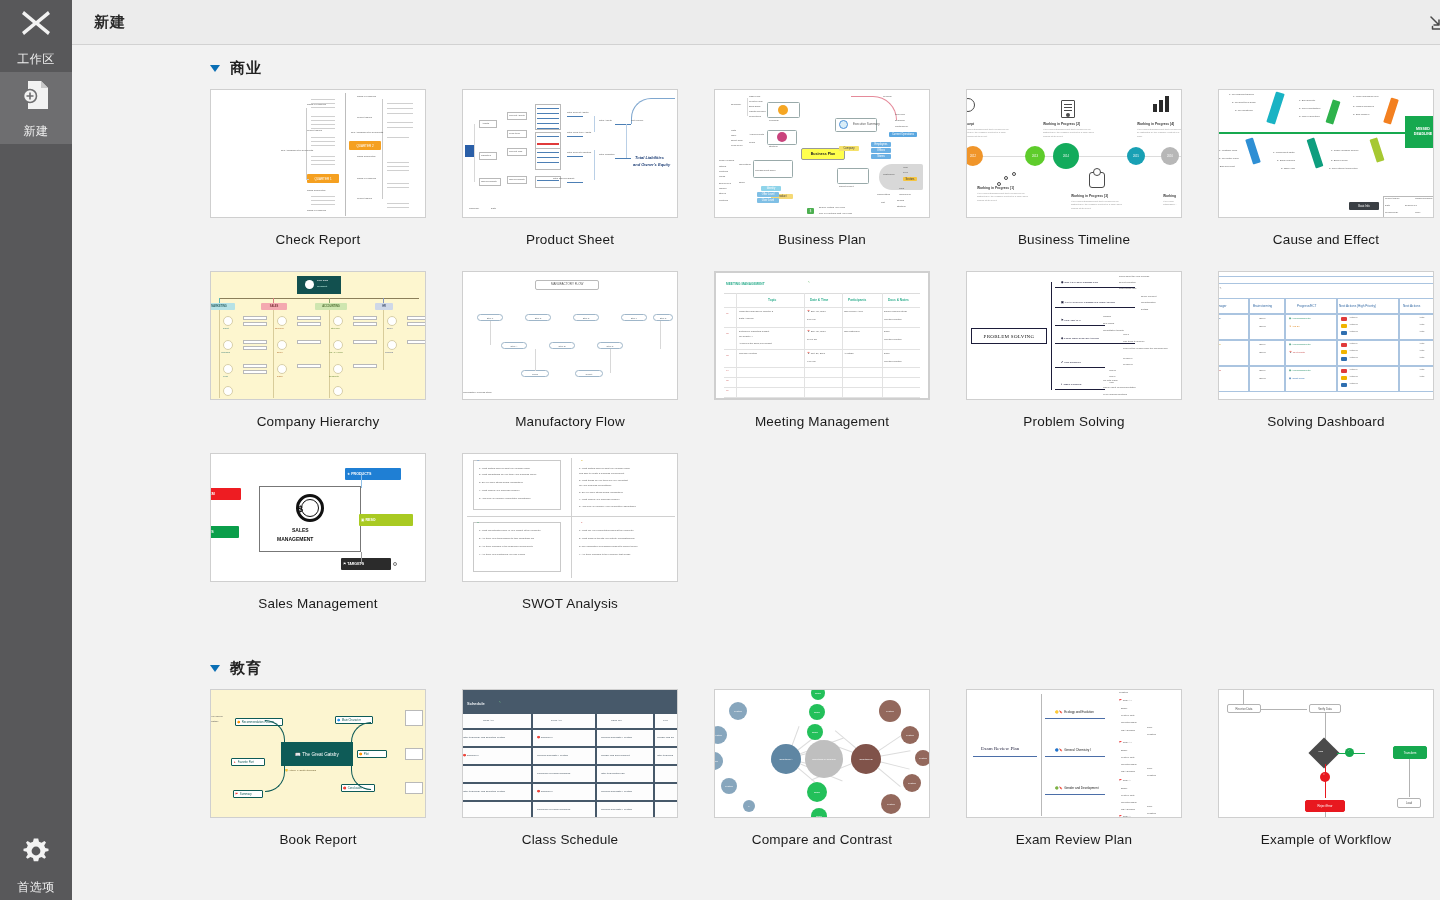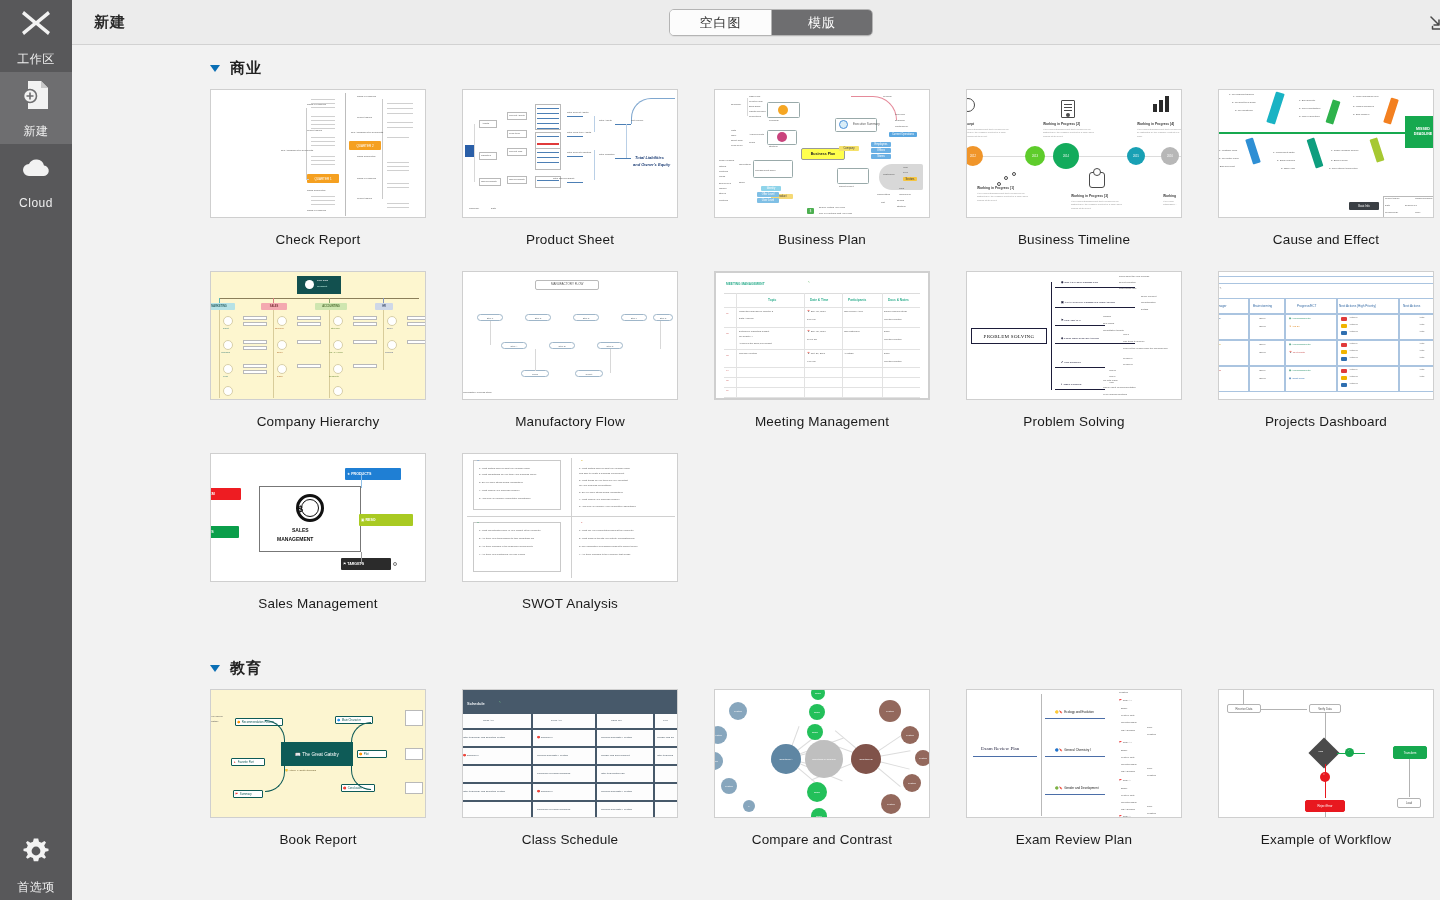--- a/index.html
+++ b/index.html
@@ -222,28 +222,20 @@
         <svg width="28" height="30" viewBox="0 0 28 30">
           <path d="M6 1 H19 L26 8 V29 H6 Z" fill="#f2f2f2"></path>
           <path d="M19 1 V8 H26 Z" fill="#c8c8c8"></path>
           <circle cx="8" cy="16" r="6.5" fill="#f2f2f2" stroke="#6e6e70" stroke-width="1.6"></circle>
           <path d="M8 12.5 V19.5 M4.5 16 H11.5" stroke="#6e6e70" stroke-width="1.6"></path>
         </svg>
       </span>
       <span class="side-label">新建</span>
     </div>
 
-    <div class="side-item">
-      <span class="side-ico">
-        <svg width="30" height="20" viewBox="0 0 30 20">
-            <path d="M8 19 a6 6 0 0 1 0-12 a8 8 0 0 1 15 1.5 a5.2 5.2 0 0 1 -1 10.5 Z" fill="#f2f2f2"></path>
-          </svg>
-      </span>
-      <span class="side-label">Cloud</span>
-    </div>
 
 
 
     <div id="side-bottom">
       <div class="side-item">
         <span class="side-ico">
           <svg width="30" height="30" viewBox="0 0 30 30">
             <path d="M15 2.5 l2.2 0 0.8 3.2 2.6 1.1 2.8-1.8 1.6 1.6 -1.8 2.8 1.1 2.6 3.2 0.8 0 2.2 -3.2 0.8 -1.1 2.6 1.8 2.8 -1.6 1.6 -2.8-1.8 -2.6 1.1 -0.8 3.2 -2.2 0 -2.2 0 -0.8-3.2 -2.6-1.1 -2.8 1.8 -1.6-1.6 1.8-2.8 -1.1-2.6 -3.2-0.8 0-2.2 3.2-0.8 1.1-2.6 -1.8-2.8 1.6-1.6 2.8 1.8 2.6-1.1 0.8-3.2 Z" fill="#f2f2f2"></path>
             <circle cx="15" cy="15" r="4.4" fill="#58585a"></circle>
           </svg>
@@ -251,24 +243,20 @@
         <span class="side-label">首选项</span>
       </div>
     </div>
   </nav>
 
   <div id="main">
 
     <header id="header">
       <div id="header-title">新建</div>
 
-      <div id="segmented">
-        <div class="seg">空白图</div>
-        <div class="seg sel">模版</div>
-      </div>
 
       <div id="import-btn">
         <svg width="20" height="20" viewBox="0 0 20 20">
           <path d="M5 4 L13 12 M13 12 L13 7 M13 12 L8 12" stroke="#4a4a4a" stroke-width="1.5" fill="none" stroke-linecap="round" stroke-linejoin="round"></path>
           <path d="M6.5 16 H15.5 M6.5 16 V13.5 M15.5 16 V13.5" stroke="#4a4a4a" stroke-width="1.5" fill="none" stroke-linecap="round"></path>
         </svg>
       </div>
     </header>
 
     <div id="content">
@@ -835,21 +823,21 @@
             <div class="lbl" style="left:130px;top:111px;">Action 3</div>
             <div class="lbl" style="left:200px;top:45px;">Actio</div>
             <div class="lbl" style="left:200px;top:52px;">Actio</div>
             <div class="lbl" style="left:200px;top:59px;">Actio</div>
             <div class="lbl" style="left:200px;top:71px;">Actio</div>
             <div class="lbl" style="left:200px;top:78px;">Actio</div>
             <div class="lbl" style="left:200px;top:85px;">Actio</div>
             <div class="lbl" style="left:200px;top:97px;">Actio</div>
             <div class="lbl" style="left:200px;top:104px;">Actio</div>
           </div>
-          <div class="caption">Projects Dashboard</div>
+          <div class="caption">Solving Dashboard</div>
         </div>
 
         <div class="card">
           <div class="thumb">
             <div class="sm-center" style="left:48px;top:32px;width:102px;height:66px;"></div>
             <div class="mini" style="left:85px;top:40px;width:28px;height:28px;border-radius:50%;border:3px solid #111;"></div>
             <div class="mini" style="left:90px;top:45px;width:18px;height:18px;border-radius:50%;border:1.6px solid #111;"></div>
             <div class="lbl" style="left:87px;top:51px;font-size:9px;font-weight:700;color:#111;">$</div>
             <div class="lbl" style="left:81px;top:74px;font-size:5px;font-weight:700;color:#111;">SALES</div>
             <div class="lbl" style="left:66px;top:83px;font-size:5px;font-weight:700;color:#111;">MANAGEMENT</div>

